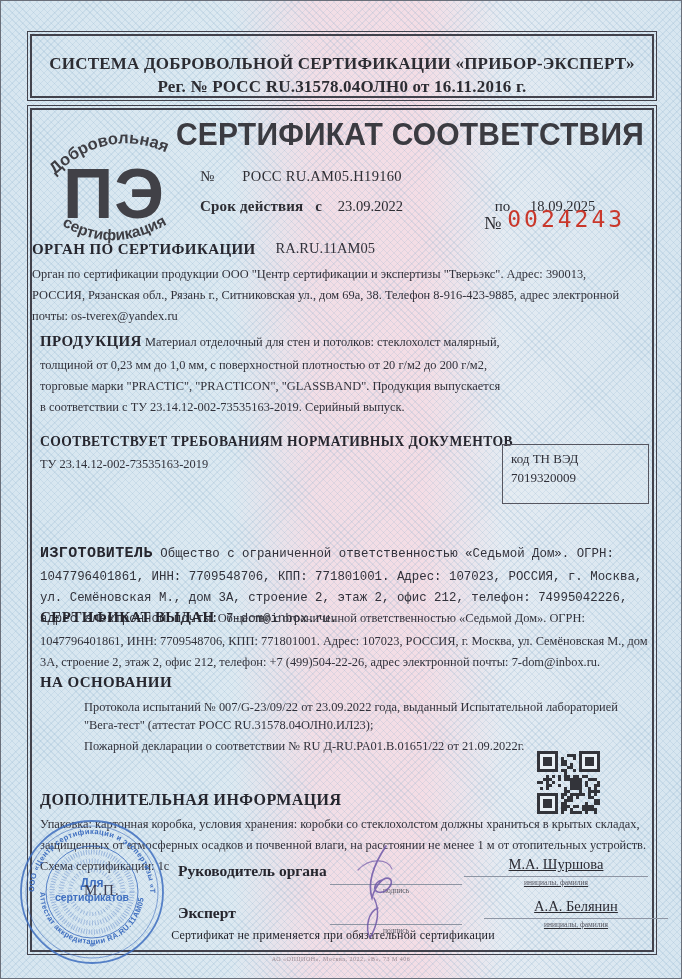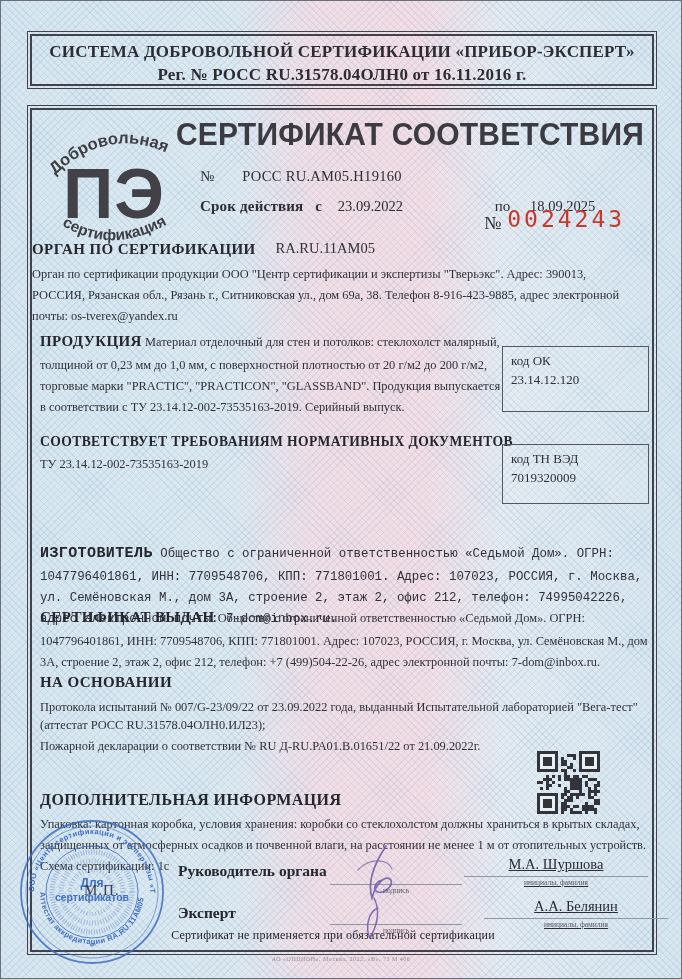--- a/index.html
+++ b/index.html
@@ -7,21 +7,21 @@
     position:relative; width:682px; height:979px; overflow:hidden;
     font-family:"Liberation Serif", serif; color:#2d2d33;
     background-color:#dce8f0;
     background-image:
       repeating-linear-gradient(45deg, rgba(130,170,200,.20) 0 1px, transparent 1px 5px),
       repeating-linear-gradient(-45deg, rgba(130,170,200,.18) 0 1px, transparent 1px 5px),
       linear-gradient(90deg,#d7e6f0 0%,#dce9f1 34%,#f2dee6 46%,#f4dde5 62%,#e4ebf2 74%,#d7e6f0 100%);
     border:1px solid #6a6f7a; box-sizing:border-box;
   }
   .dbox{position:absolute; border:2px solid #42424c; outline:1px solid #42424c; outline-offset:2px; box-sizing:border-box;}
-  .hdr{left:29px; top:33px; width:624px; height:52px; text-align:center; padding-top:4px;}
+  .hdr{left:29px; top:33px; width:624px; height:64px; text-align:center; padding-top:16px;}
   .hdr div{font-weight:bold; font-size:17px; line-height:23px; letter-spacing:.2px; color:#2c2c32;}
   .main{left:29px; top:107px; width:624px; height:844px;}
   .abs{position:absolute;}
   .title{left:140px; top:7px; width:476px; text-align:center;
     font-family:"Liberation Sans", sans-serif; font-weight:bold; font-size:30px;
     color:#3b3b41; letter-spacing:.2px; transform:scaleY(1.06);}
   .certno{left:168px; top:58px; font-size:15px;}
   .certno .num{margin-left:28px; font-size:14.5px; letter-spacing:.3px;}
   .validity{left:168px; top:88px; font-size:15px;}
   .validity b{letter-spacing:.2px;}
@@ -42,21 +42,21 @@
     color:#2f2f38; box-sizing:border-box; background:rgba(255,255,255,.06);}
   .codeok{left:470px; top:236px; width:147px; height:66px;}
   .codetn{left:470px; top:334px; width:147px; height:60px;}
   .conf{left:8px; top:320px; width:460px;}
   .conf .hrow{display:flex; align-items:flex-end;}
   .conf b.lbl{font-size:13.6px; white-space:nowrap;}
   .conf .rule{flex:1; border-bottom:1px solid #4a4a55; margin:0 0 3px 6px;}
   .manu{left:8px; top:431px; width:612px;font-family:Liberation Mono, monospace;}
   .issued{left:8px; top:495px; width:612px;}
   .basis{left:8px; top:560px; width:612px;}
-  .basis p{line-height:1.5; margin-top:2px;}
+  .basis p{line-height:1.5; margin-top:2px;margin-left:44px;}
   .addi{left:8px; top:676px; width:613px;}
   .addi b.lbl{font-size:16px;}
   .qr{left:505px; top:641px;}
   .mp{left:52px; top:772px; font-size:15px; color:#3c3c50; letter-spacing:1px; z-index:3;}
   .siglabel{font-size:15.5px; font-weight:bold; color:#26262e;}
   .lab1{left:146px; top:752px;}
   .lab2{left:146px; top:794px;}
   .sigline{width:132px; text-align:center; font-size:7.5px; color:#55555f;}
   .sigline .line{height:0; border-bottom:1px solid #8e95a3; margin-bottom:1px;}
   .sl1{left:298px; top:774px;}
@@ -118,24 +118,20 @@
     </div>
 
     <div class="abs sec org">
       <b class="lbl">ОРГАН ПО СЕРТИФИКАЦИИ</b><span class="code">RA.RU.11AM05</span>
       <p>Орган по сертификации продукции ООО "Центр сертификации и экспертизы "Тверьэкс". Адрес: 390013, РОССИЯ, Рязанская обл., Рязань г., Ситниковская ул., дом 69а, 38. Телефон 8-916-423-9885, адрес электронной почты: os-tverex@yandex.ru</p>
     </div>
 
     <div class="abs sec product">
       <b class="lbl">ПРОДУКЦИЯ</b>
       <span>Материал отделочный для стен и потолков: стеклохолст малярный, толщиной от 0,23 мм до 1,0 мм, с поверхностной плотностью от 20 г/м2 до 200 г/м2, торговые марки "PRACTIC", "PRACTICON", "GLASSBAND". Продукция выпускается в соответствии с ТУ 23.14.12-002-73535163-2019. Серийный выпуск.</span>
-    </div>
-    <div class="abs codebox codeok">
-      <div>код ОК</div>
-      <div>23.14.12.120</div>
     </div>
 
     <div class="abs sec conf">
       <div class="hrow">
         <b class="lbl">СООТВЕТСТВУЕТ ТРЕБОВАНИЯМ НОРМАТИВНЫХ ДОКУМЕНТОВ</b>
         <span class="rule"></span>
       </div>
       <p>ТУ 23.14.12-002-73535163-2019</p>
     </div>
     <div class="abs codebox codetn">

